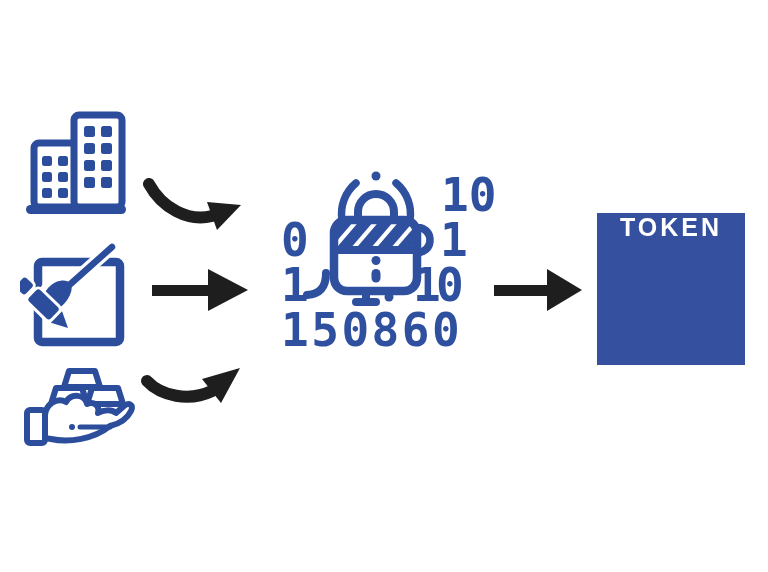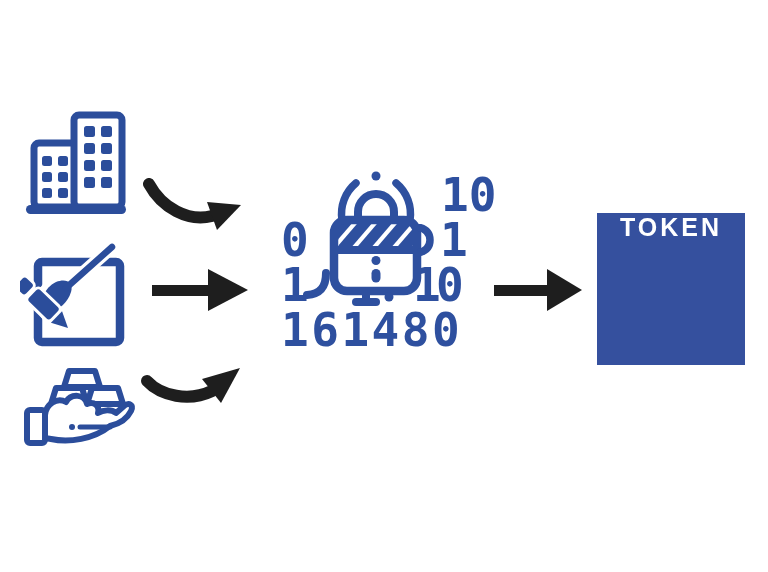--- a/index.html
+++ b/index.html
@@ -117,21 +117,21 @@
     <path d="M 6 21 C 20 36 48 42 71 31" stroke="#1e1e1e" stroke-width="12" fill="none" stroke-linecap="round"></path>
     <polygon points="99,8 80,43 61,19" fill="#1e1e1e"></polygon>
   </svg>
 
   <span class="b r1b">10</span>
   <span class="b r2a">0</span>
   <span class="b r2c">1</span>
   <span class="b r3a">1</span>
   <span class="b r3c">1</span>
   <span class="b r3d">0</span>
-  <span class="b r4">161480</span>
+  <span class="b r4">150860</span>
 
   <svg class="ic-partial-left" width="30" height="36" viewBox="0 0 30 36">
     <path d="M 23 5 C 23 18 18 26 4 27" stroke="#2e509f" stroke-width="8" fill="none" stroke-linecap="round"></path>
   </svg>
   <svg class="ic-partial-right" width="18" height="34" viewBox="0 0 18 34">
     <path d="M 1 3 C 10 5 13 10 13 16 C 13 22 10 27 1 29" stroke="#2e509f" stroke-width="7.5" fill="none" stroke-linecap="round"></path>
   </svg>
 
   <svg class="ic-lock" width="106" height="148" viewBox="0 0 106 148">
     <defs>

